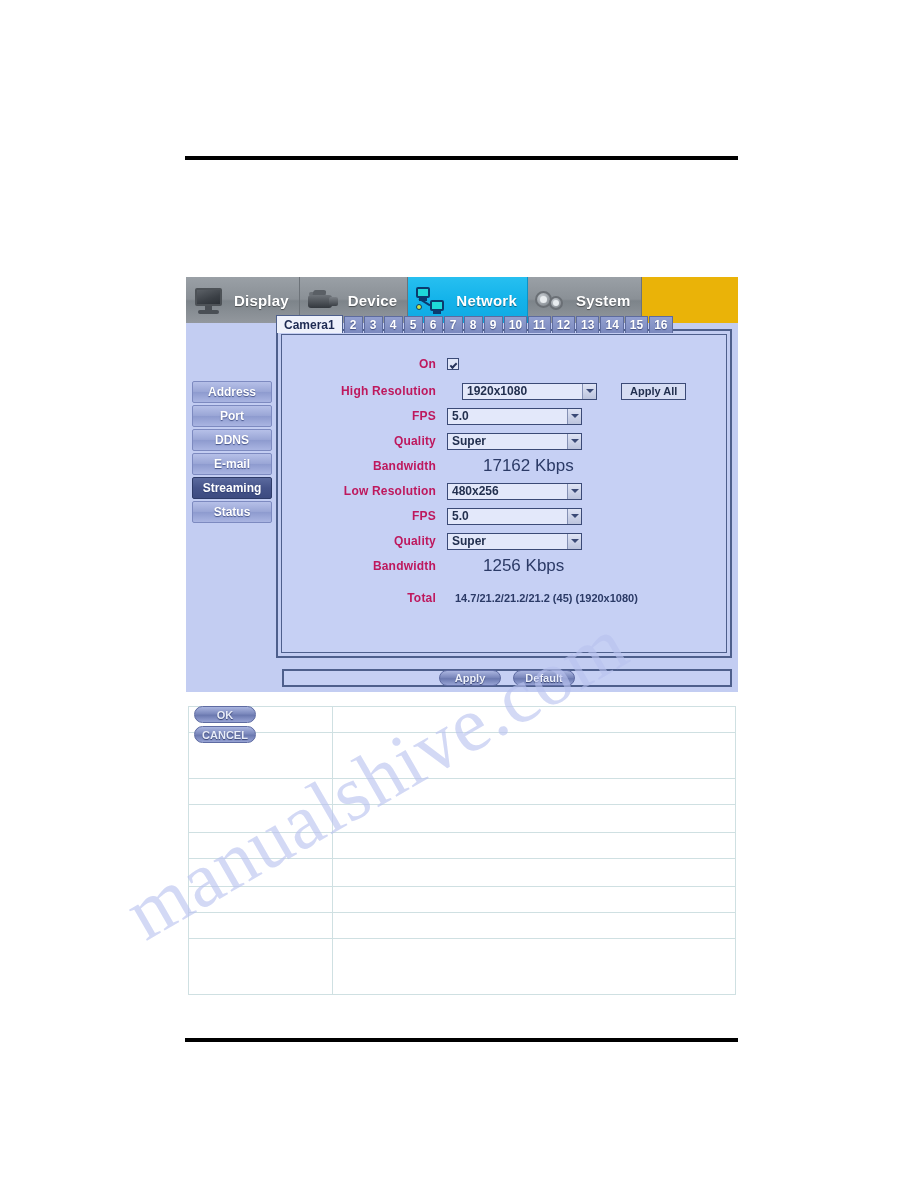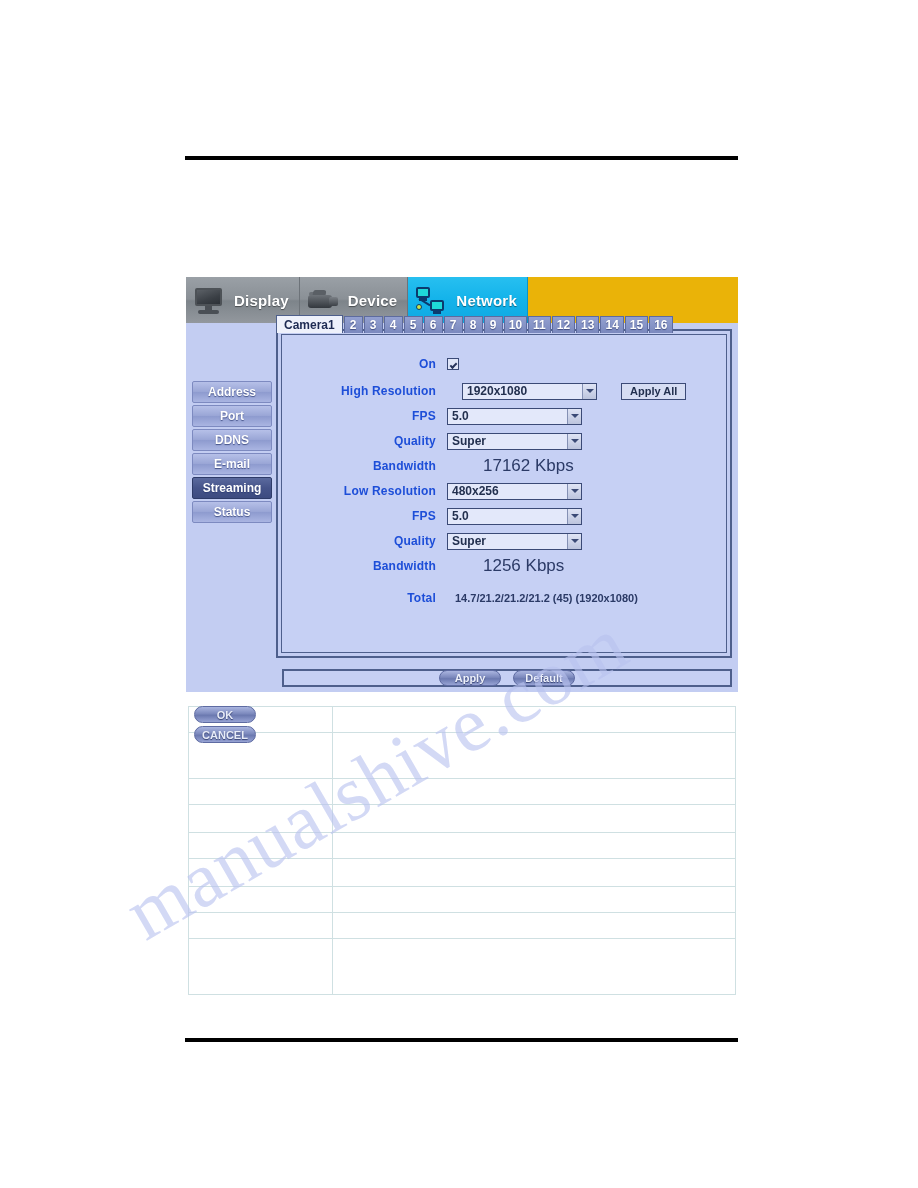--- a/index.html
+++ b/index.html
@@ -225,21 +225,21 @@
   }
 
   
   .frow{
     position:absolute;left:0;width:100%;height:22px;
     display:flex;align-items:center;
   }
   .flabel{
     width:165px;flex:0 0 165px;text-align:right;
     padding-right:11px;box-sizing:border-box;
-    font-size:12px;font-weight:bold;color:#1d4ed8;
+    font-size:12px;font-weight:bold;color:#be185d;
     letter-spacing:.2px;
   }
   .fval{font-size:17px;font-weight:normal;color:#2b3a66;}
 
   .chk{
     width:12px;height:12px;
     background:#dfe5f8;border:1px solid #3b4a76;
     position:relative;box-sizing:border-box;cursor:pointer;
   }
   .chk::after{
@@ -358,20 +358,29 @@
         <span class="pc1"></span>
           <span class="pc1b"></span>
         <span class="link"></span>
           <span class="node"></span>
         <span class="pc2"></span>
           <span class="pc2b"></span>
       </span>
       <span class="mlabel">Network</span>
     </div>
 
+    <div class="menu-item">
+      <span class="micon ic-gear">
+        <span class="g g1"></span>
+          <span class="g g2"></span>
+        <span class="h h1"></span>
+          <span class="h h2"></span>
+      </span>
+      <span class="mlabel">System</span>
+    </div>
 
   </div>
 
   <div id="dbody">
 
     <div id="sidebar">
       <div class="side-item">
           <span>Address</span>
         </div>
       <div class="side-item">

